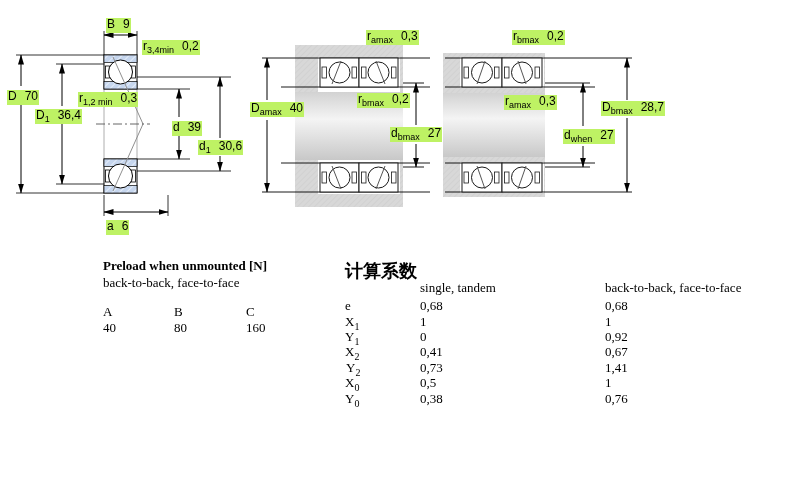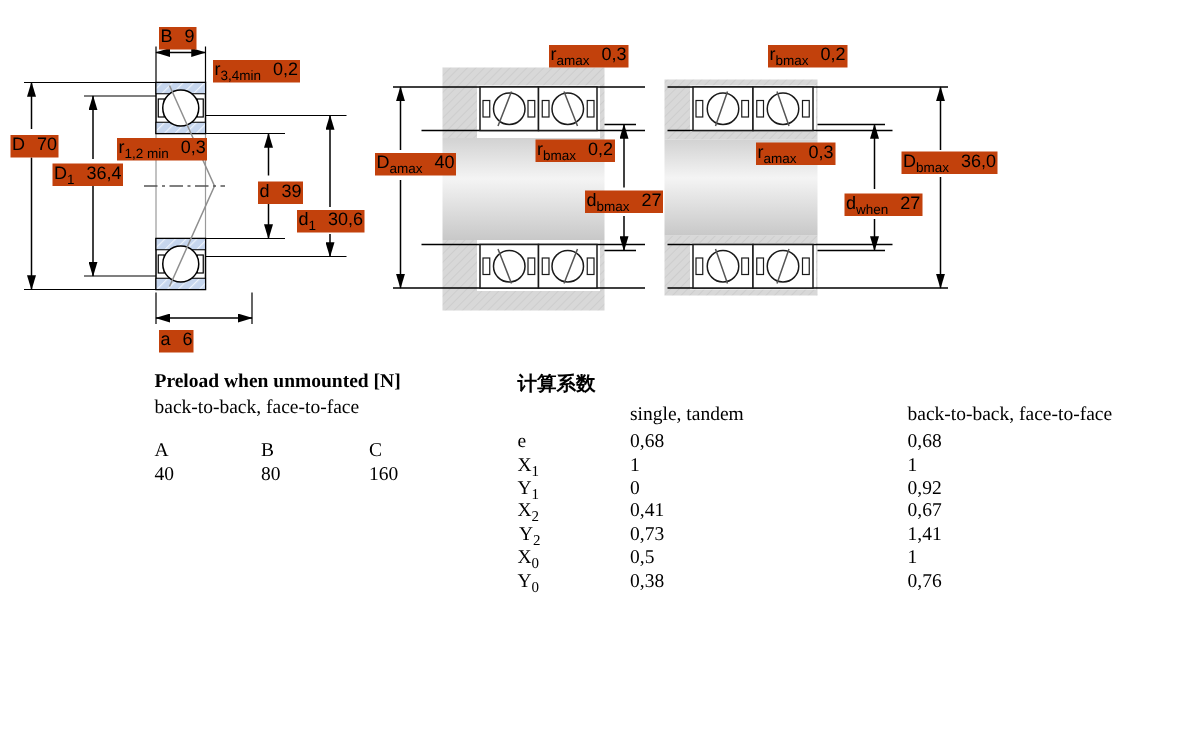--- a/index.html
+++ b/index.html
@@ -1,26 +1,26 @@
 <!DOCTYPE html>
 <html><head>
 <meta charset="utf-8">
 <style>
   html,body{margin:0;padding:0;background:#fff;}
   .page{position:relative;width:800px;height:500px;background:#fff;overflow:hidden;
         font-family:"Liberation Sans",sans-serif;color:#000;}
   svg{position:absolute;left:0;top:0;}
   .dim{position:absolute;font-size:12px;line-height:13px;white-space:nowrap;
-       background:#c2410c;padding:0 1px;}
+       background:#bef264;padding:0 1px;}
   .dim sub{font-size:9px;line-height:1;}
   .dim .val{margin-left:8px;}
   .ser{font-family:"Liberation Serif",serif;font-size:13px;line-height:14px;}
-  .abs{position:absolute;white-space:nowrap;}
+  .abs{position:absolute;white-space:nowrap;margin-top:12px;}
   .b{font-weight:bold;}
-  .cjk{font-family:"Liberation Serif","DejaVu Sans",sans-serif;font-weight:bold;font-size:13px;}
+  .cjk{font-family:"Liberation Serif","DejaVu Sans",sans-serif;font-weight:bold;font-size:18px;}
   .frow sub{font-size:10px;line-height:1;}
 </style>
 </head>
 <body>
 
 <div class="page">
 
 <svg width="800" height="500" viewBox="0 0 800 500">
   <defs>
     <pattern id="bluehatch" width="5" height="5" patternUnits="userSpaceOnUse" patternTransform="rotate(45)">
@@ -180,21 +180,21 @@
 <div class="dim" style="left:35px;top:109px"><span>D</span><sub>1</sub><span class="val">36,4</span></div>
 <div class="dim" style="left:172px;top:121px"><span>d</span><sub></sub><span class="val">39</span></div>
 <div class="dim" style="left:198px;top:140px"><span>d</span><sub>1</sub><span class="val">30,6</span></div>
 <div class="dim" style="left:106px;top:220px"><span>a</span><sub></sub><span class="val">6</span></div>
 <div class="dim" style="left:366px;top:30px"><span>r</span><sub>amax</sub><span class="val">0,3</span></div>
 <div class="dim" style="left:357px;top:93px"><span>r</span><sub>bmax</sub><span class="val">0,2</span></div>
 <div class="dim" style="left:250px;top:102px"><span>D</span><sub>amax</sub><span class="val">40</span></div>
 <div class="dim" style="left:390px;top:127px"><span>d</span><sub>bmax</sub><span class="val">27</span></div>
 <div class="dim" style="left:512px;top:30px"><span>r</span><sub>bmax</sub><span class="val">0,2</span></div>
 <div class="dim" style="left:504px;top:95px"><span>r</span><sub>amax</sub><span class="val">0,3</span></div>
-<div class="dim" style="left:601px;top:101px"><span>D</span><sub>bmax</sub><span class="val">36,0</span></div>
+<div class="dim" style="left:601px;top:101px"><span>D</span><sub>bmax</sub><span class="val">28,7</span></div>
 <div class="dim" style="left:563px;top:129px"><span>d</span><sub>when</sub><span class="val">27</span></div>
 
 <div>
   <div class="abs ser b" style="left:103px;top:247px">Preload when unmounted [N]</div>
   <div class="abs ser" style="left:103px;top:264px">back-to-back, face-to-face</div>
   <div class="abs ser" style="left:103px;top:293px">A</div>
   <div class="abs ser" style="left:174px;top:293px">B</div>
   <div class="abs ser" style="left:246px;top:293px">C</div>
   <div class="abs ser" style="left:103px;top:309px">40</div>
   <div class="abs ser" style="left:174px;top:309px">80</div>

